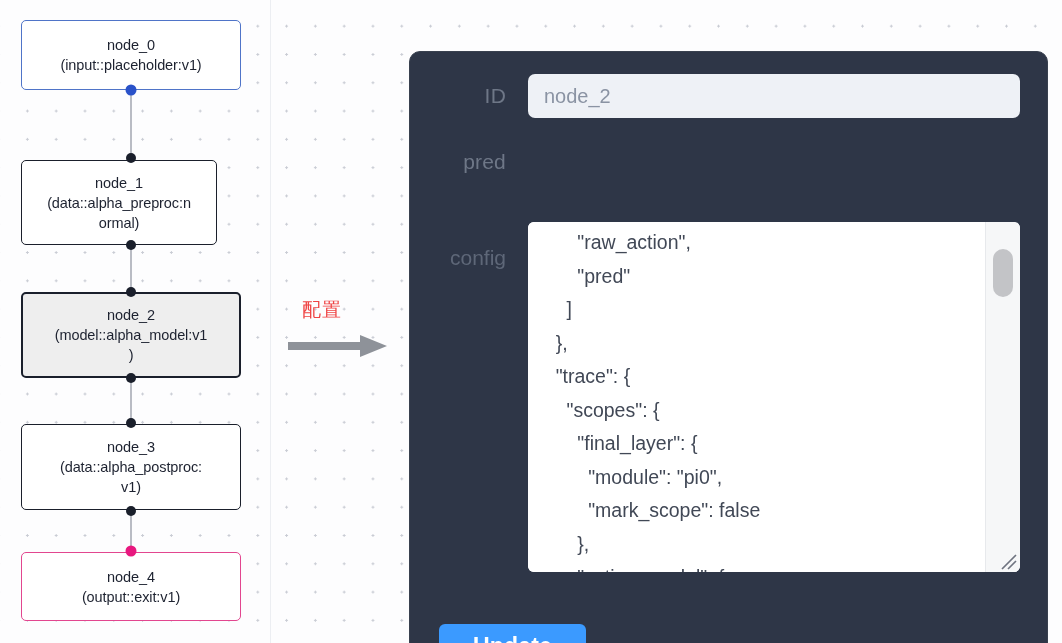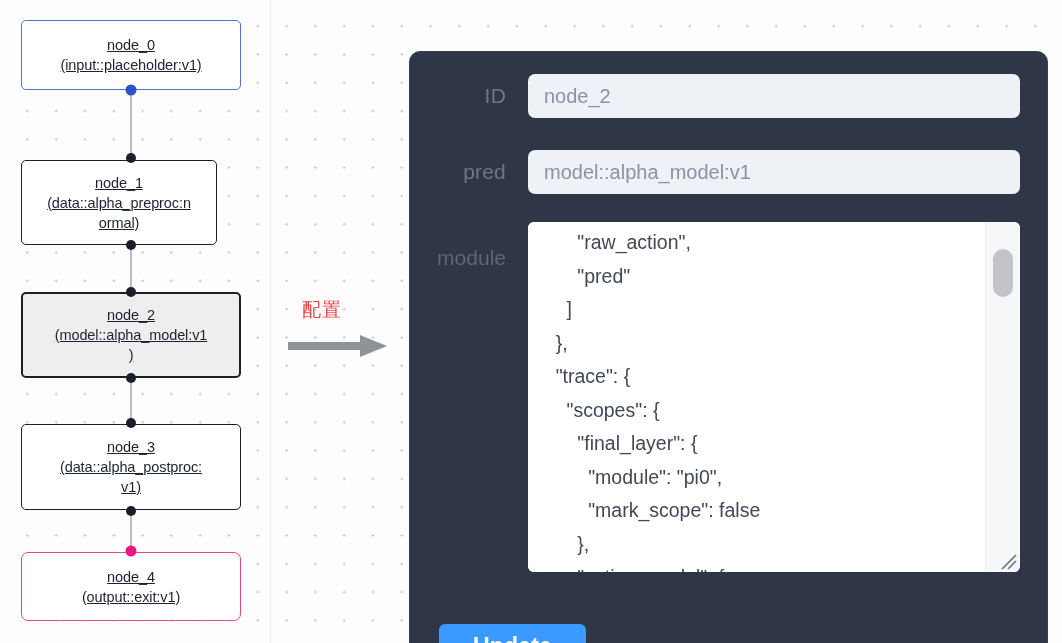--- a/index.html
+++ b/index.html
@@ -44,21 +44,20 @@
     border-radius: 5px;
     display: flex;
     align-items: center;
     justify-content: center;
     text-align: center;
     color: #1d2230;
     font-size: 14.5px;
     line-height: 20px;
     letter-spacing: -0.1px;
     padding: 0 8px;
-    text-decoration: underline;
   }
   .node .node-text { display: block; }
   .node.is-input  { border: 1.4px solid #4f74c8; }
   .node.is-output { border: 1.6px solid #e2468f; }
   .node.is-selected {
     border: 2.2px solid #1a1f2b;
     background: #eeeeee;
   }
 
   .handle {
@@ -255,21 +254,21 @@
     <div class="handle" style="left:131px; top:378px;"></div>
 
     <div class="node" style="left:21px; top:424px; width:220px; height:86px;">
       <span class="node-text" style="white-space:pre-line;">node_3
 (data::alpha_postproc:
 v1)</span>
     </div>
     <div class="handle" style="left:131px; top:423px;"></div>
     <div class="handle" style="left:131px; top:511px;"></div>
 
-    <div class="node is-output" style="left:21px; top:552px; width:220px; height:69px;border-radius:7px;">
+    <div class="node is-output" style="left:21px; top:552px; width:220px; height:69px;">
       <span class="node-text" style="white-space:pre-line;">node_4
 (output::exit:v1)</span>
     </div>
     <div class="handle h-pink" style="left:131px; top:551px;"></div>
   </div>
 
   <div id="transition">
     <div id="transition-label">配置</div>
     <svg id="transition-arrow" width="100" height="22" viewBox="0 0 100 22">
       <path d="M0 7 L72 7 L72 0 L99 11 L72 22 L72 15 L0 15 Z" fill="#8e9299"></path>
@@ -278,25 +277,24 @@
 
   <div id="panel">
 
     <div class="field-row" id="row-id">
       <div class="field-label">ID</div>
       <input class="field-input" id="id-input" type="text" value="node_2" style="">
     </div>
 
     <div class="field-row" id="row-type">
       <div class="field-label">pred</div>
-      <input class="field-input" id="type-input" type="text" value="model::alpha_model:v1" style="">
     </div>
 
     <div id="row-config">
-      <div id="config-label">module</div>
+      <div id="config-label">config</div>
       <div id="config-wrap">
         <pre id="config-text">        "raw_action",
         "pred"
       ]
     },
     "trace": {
       "scopes": {
         "final_layer": {
           "module": "pi0",
           "mark_scope": false

